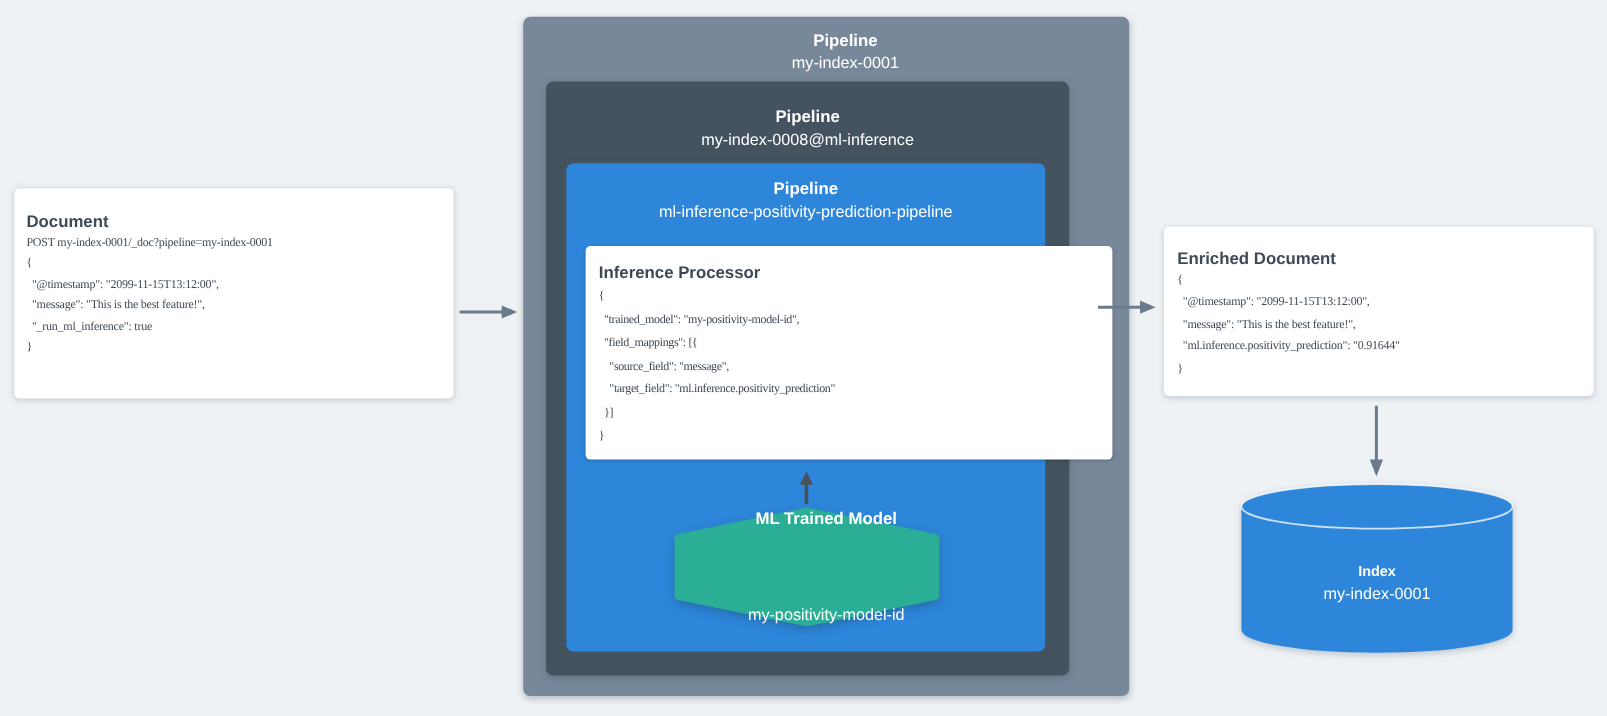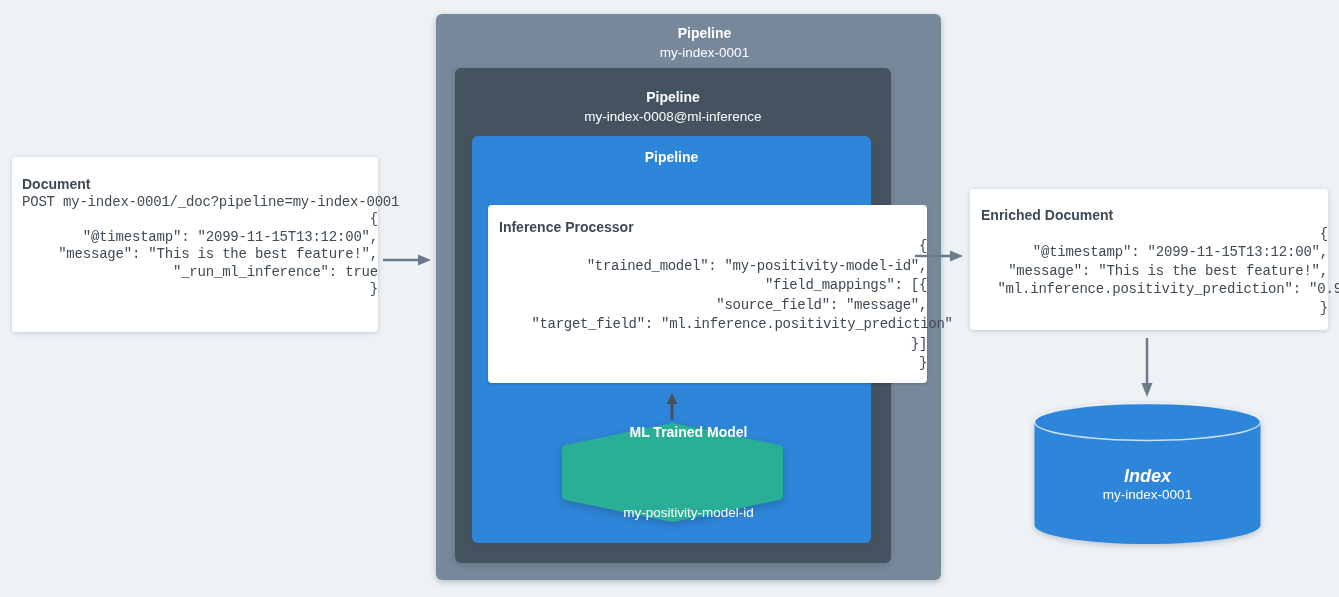--- a/index.html
+++ b/index.html
@@ -22,26 +22,25 @@
     box-shadow: 0 1px 5px rgba(110,125,140,0.35);
     color: #3f4a55;
   }
   .card .card-title {
     font-weight: bold;
     font-size: 14px;
     line-height: 17.5px;
   }
   .code {
     margin: 0;
-    font-family: Liberation Mono, monospace;
-    font-size: 14px;
+    font-family: Liberation Serif, serif;
+    font-size: 10px;
     letter-spacing: -0.2px;
     line-height: 17.5px;
     white-space: pre;
-    text-align: right;
   }
   #document-box  { left: 12px; top: 157px; width: 366px; height: 175px; padding: 19px 0 0 10px; box-sizing: border-box; }
   #enriched-box  { left: 970px; top: 189px; width: 358px; height: 141px; padding: 17px 0 0 11px; box-sizing: border-box; }
   #enriched-box .card-title { line-height: 18.5px; }
   #enriched-box .code { line-height: 18.5px; }
 
   
   .pipeline {
     position: absolute;
     border-radius: 6px;
@@ -110,21 +109,21 @@
     position: absolute;
     left: 1033px; top: 402px;
     width: 229px; height: 143px;
   }
   #index-cylinder svg { position: absolute; left: 0; top: 0; filter: drop-shadow(0 2px 3px rgba(70,90,110,0.3)); }
   .cyl-label {
     position: absolute;
     left: 0; top: 65px; width: 100%;
     text-align: center; color: #ffffff;
   }
-  .cyl-label .c-title { display:block; font-weight: bold; font-size: 18px; line-height: 18.5px; font-style: italic; }
+  .cyl-label .c-title { display:block; font-weight: bold; font-size: 12px; line-height: 18.5px; }
   .cyl-label .c-name  { display:block; font-size: 13.5px; line-height: 18.5px; }
 </style>
 </head>
 <body>
 
 <div class="canvas">
 
   <div class="card" id="document-box">
     <div class="card-title">Document</div>
     <pre class="code">POST my-index-0001/_doc?pipeline=my-index-0001
@@ -148,20 +147,21 @@
 
     <div class="pipeline" id="ml-pipeline">
       <div class="pipeline-header">
         <span class="p-title">Pipeline</span>
         <span class="p-name">my-index-0008@ml-inference</span>
       </div>
 
       <div class="pipeline" id="pred-pipeline">
         <div class="pipeline-header">
           <span class="p-title">Pipeline</span>
+          <span class="p-name">ml-inference-positivity-prediction-pipeline</span>
         </div>
 
         <div id="processor-box">
           <div class="card-title">Inference Processor</div>
           <pre class="code">{
   "trained_model": "my-positivity-model-id",
   "field_mappings": [{
     "source_field": "message",
     "target_field": "ml.inference.positivity_prediction"
   }]

